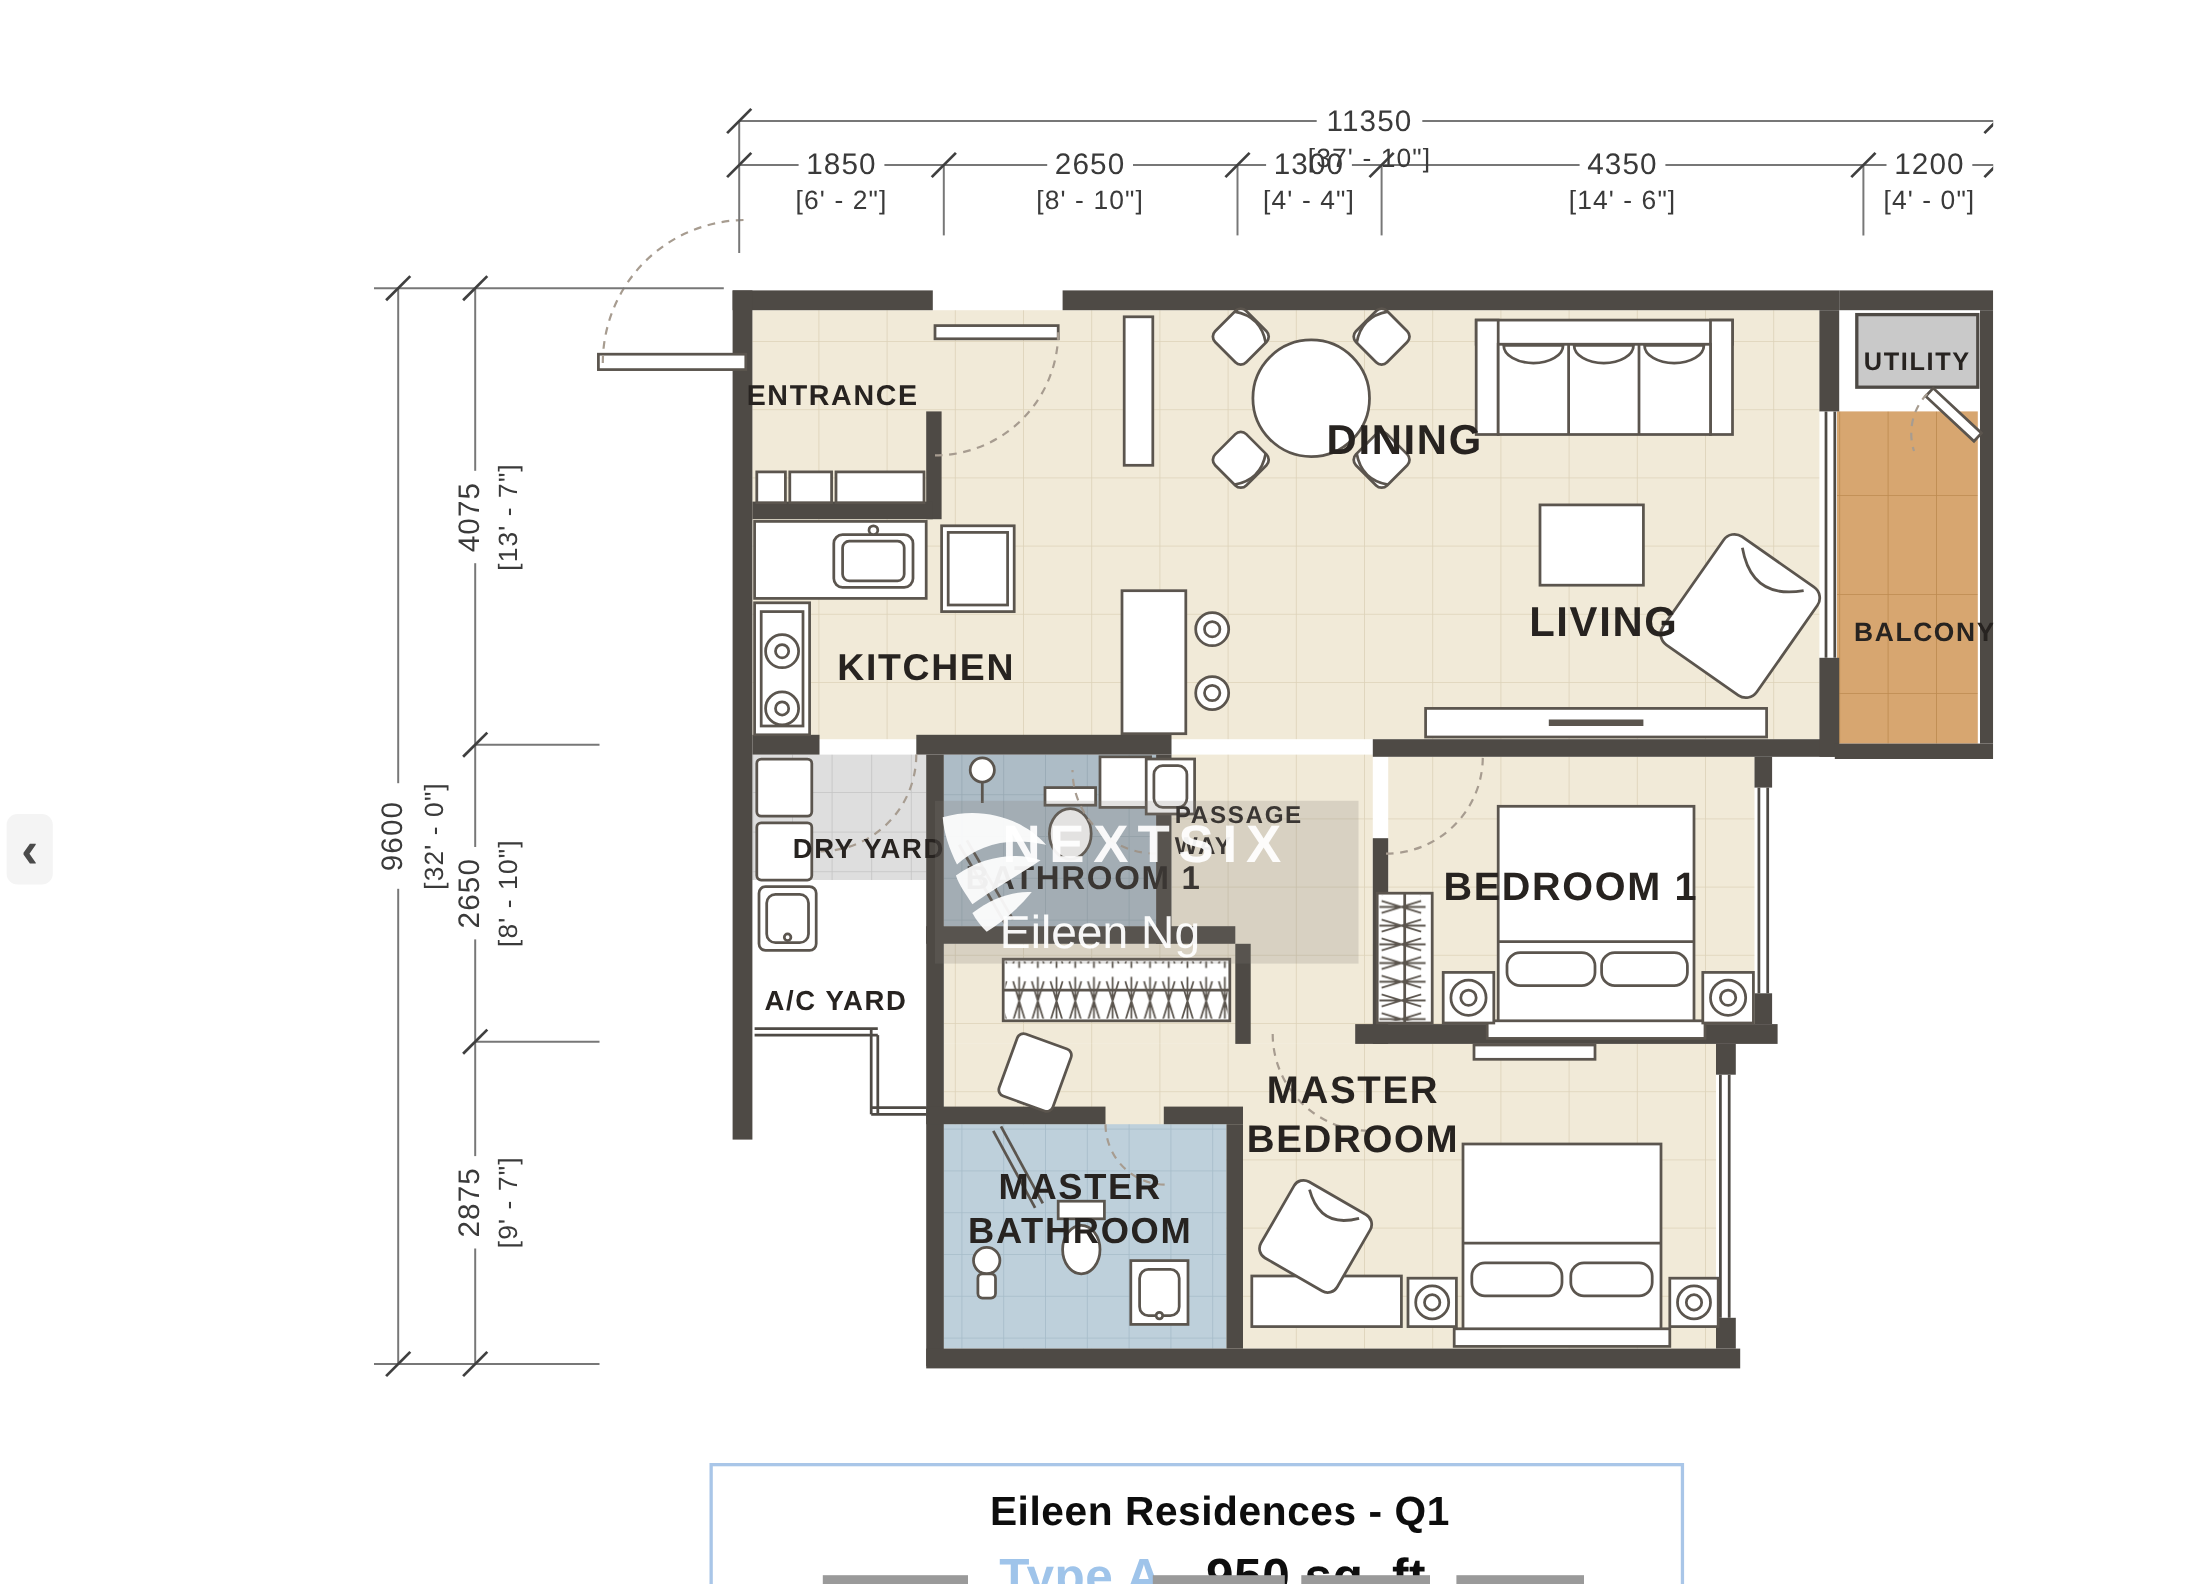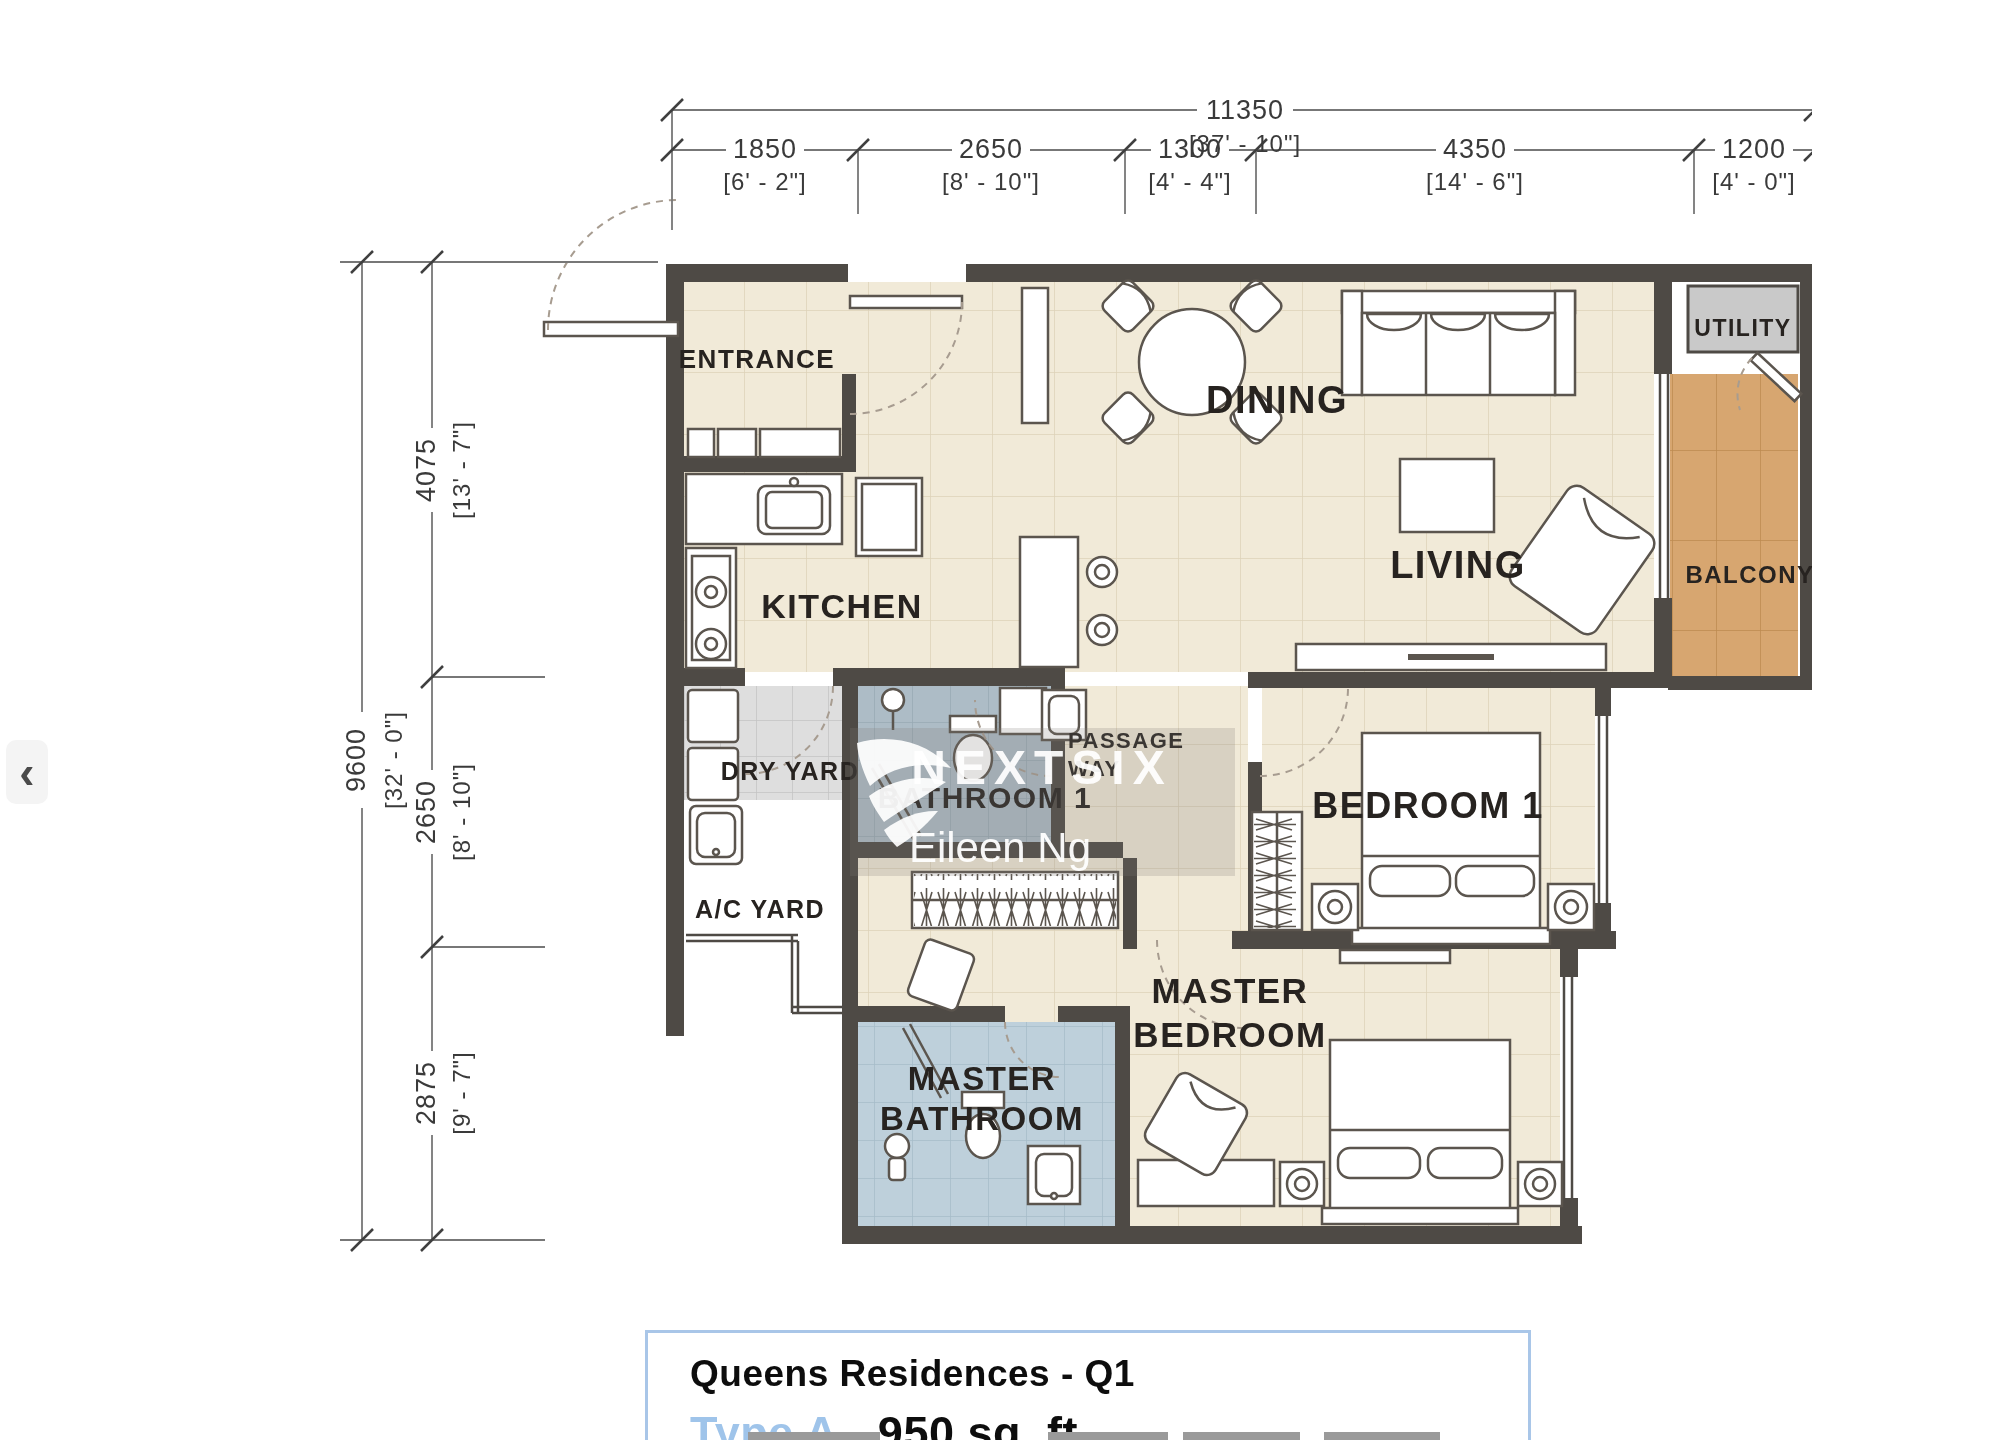--- a/index.html
+++ b/index.html
@@ -1,17 +1,17 @@
 <!DOCTYPE html>
 <html><head>
 <meta charset="utf-8">
 <style>
   html,body{margin:0;padding:0;background:#ffffff;}
   .stage{position:relative;width:1812px;height:1440px;background:#ffffff;overflow:hidden;
-         font-family:"Liberation Sans", sans-serif;}
+         font-family:"Liberation Sans", sans-serif;text-align:center;}
   .stage svg{position:absolute;left:0;top:0;}
   .prev-btn{position:absolute;left:6px;top:740px;width:42px;height:64px;background:#f4f4f4;
             border-radius:10px;display:flex;align-items:center;justify-content:center;
             color:#4a4a4a;font-size:46px;font-weight:bold;cursor:pointer;user-select:none;}
   .title-block{position:absolute;left:645px;top:1330px;width:886px;height:120px;
                border:3px solid #a9c6e8;background:#fff;box-sizing:border-box;
                padding:20px 0 0 42px;}
   .tb-title{font-size:37px;font-weight:bold;color:#0d0d0d;letter-spacing:.5px;}
   .tb-line2{margin-top:12px;font-size:45px;font-weight:bold;letter-spacing:.5px;}
   .tb-type{color:#9fc4ea;}
@@ -361,21 +361,21 @@
     <text x="1042" y="784" text-anchor="middle" font-size="48" font-weight="bold" letter-spacing="8" fill="rgba(255,255,255,0.93)">NEXTSIX</text>
     <text x="1000" y="862" text-anchor="middle" font-size="42" fill="rgba(255,255,255,0.95)">Eileen Ng</text>
   </g>
 </svg>
 
   <div class="prev-btn">
     <span>‹</span>
   </div>
 
   <div class="title-block">
-    <div class="tb-title">Queens Residences - Q1</div>
+    <div class="tb-title">Eileen Residences - Q1</div>
     <div class="tb-line2">
       <span class="tb-type">Type A</span>
       <span class="tb-area">- 950 sq. ft.</span>
     </div>
   </div>
 
   <div class="gbar" style="left:748px;width:132px;"></div>
   <div class="gbar" style="left:1048px;width:120px;"></div>
   <div class="gbar" style="left:1183px;width:117px;"></div>
   <div class="gbar" style="left:1324px;width:116px;"></div>

